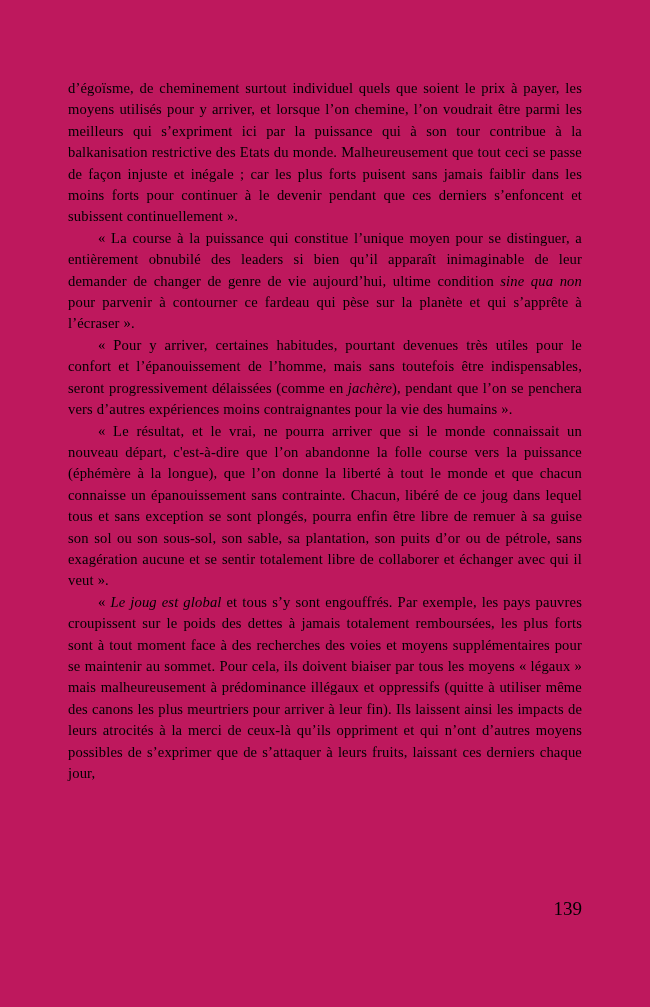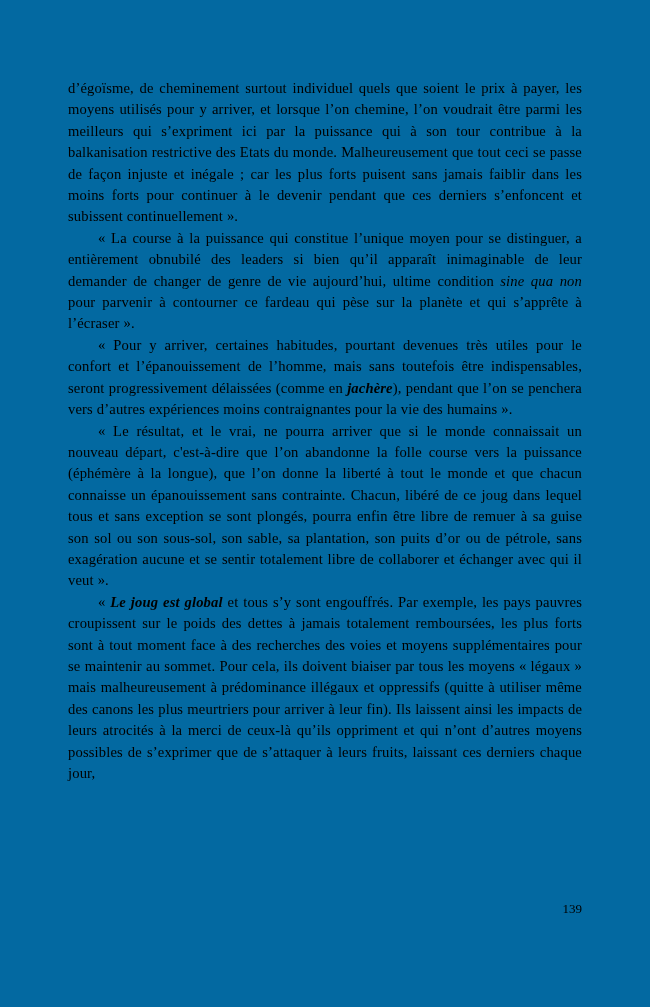--- a/index.html
+++ b/index.html
@@ -9,21 +9,21 @@
     background: #ffffff;
   }
   body {
     font-family: "Liberation Serif", "DejaVu Serif", serif;
     color: #000000;
   }
   .page {
     position: relative;
     width: 650px;
     height: 1007px;
-    background: #0369a1;
+    background: #be185d;
     overflow: hidden;
     box-sizing: border-box;
   }
   .text-block {
     position: absolute;
     left: 68px;
     top: 78px;
     width: 514px;
   }
   .para {
@@ -46,29 +46,29 @@
   }
   .para + .para {
     margin-top: 0;
   }
   .ital {
     font-style: italic;
     margin-top: 36px;
   }
   .bold-ital {
     font-style: italic;
-    font-weight: bold;
+    font-weight: normal;
   }
   .folio {
     position: absolute;
     left: 68px;
     width: 514px;
     top: 898px;
     text-align: right;
-    font-size: 13px;
+    font-size: 19px;
     line-height: 21.4px;
     font-family: "Liberation Serif", "DejaVu Serif", serif;
     color: #000000;
   }
 </style>
 </head>
 <body>
 
 <div class="page">
 

